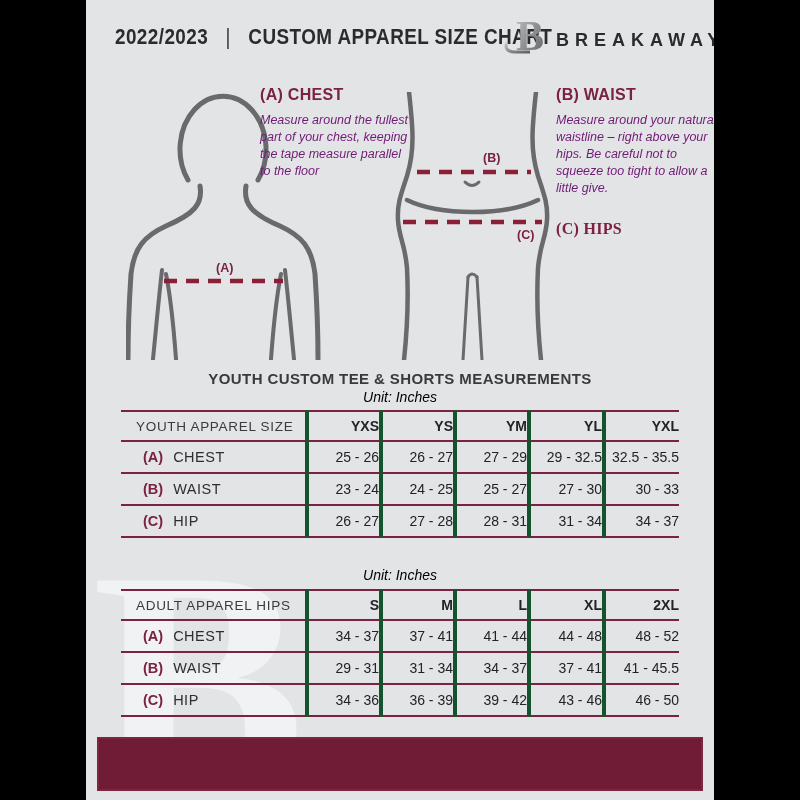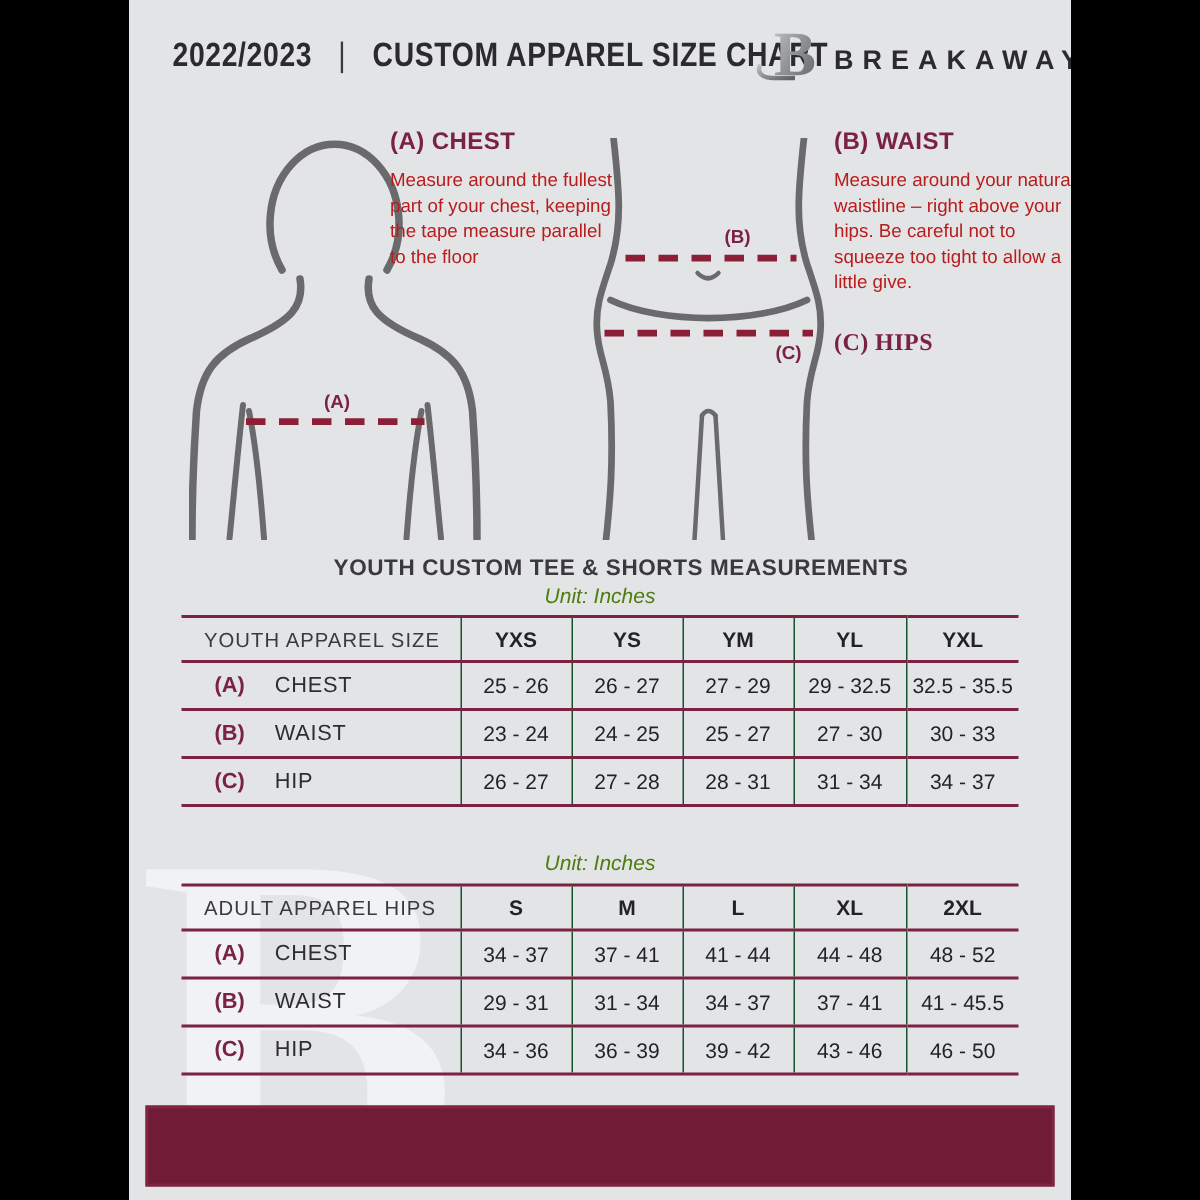--- a/index.html
+++ b/index.html
@@ -26,70 +26,70 @@
     position: absolute; left: 56px; top: 18px;
     font-weight: 700; font-size: 18px; letter-spacing: 6px; color: #2b2b2d;
   }
 
   
   .instr-head {
     position: absolute; font-weight: 700; font-size: 16px; color: #7b2143;
     letter-spacing: 0.3px;
   }
   .instr-body {
-    position: absolute; font-size: 12.5px; line-height: 17px;
-    color: #b91c1c;
+    position: absolute; font-style: italic; font-size: 12.5px; line-height: 17px;
+    color: #701a75;
   }
   #chest-head { left: 174px; top: 86px; }
   #chest-body { left: 174px; top: 112px; width: 150px; }
   #waist-head { left: 470px; top: 86px; }
   #waist-body { left: 470px; top: 112px; width: 162px; }
   #hips-head  { left: 470px; top: 220px; font-family: Liberation Serif, serif; }
   #hips-body  { left: 470px; top: 246px; width: 162px; }
 
   .fig { position: absolute; }
   #fig-upper { left: 40px; top: 84px; }
   #fig-lower { left: 309px; top: 92px; }
   .fig text { font-family: "Liberation Sans", sans-serif; font-weight: 700; fill: #7b2143; }
 
   
   .sec-title {
     position: absolute; left: 0; width: 628px; text-align: center;
     font-weight: 700; font-size: 15px; color: #3a3a3c; letter-spacing: 0.4px;
   }
   .sec-unit {
     position: absolute; left: 0; width: 628px; text-align: center;
-    font-style: italic; font-size: 14px; color: #4d7c0f;
-  }
-  #youth-title { top: 370px; padding-left: 14px; }
+    font-style: italic; font-size: 14px; color: #000000;
+  }
+  #youth-title { top: 370px; }
   #youth-unit  { top: 389px; }
   #adult-title { top: 548px; }
   #adult-unit  { top: 567px; }
 
   
   .size-table {
     position: absolute; left: 35px; width: 558px;
     border-collapse: collapse; table-layout: fixed;
   }
   #youth-table { top: 410px; }
   #adult-table { top: 589px; }
   .size-table td { padding: 0; background: transparent; }
   .size-table tr { height: 32px; }
   .size-table tr.head-row { height: 30px; }
   .size-table tr.head-row td { border-top: 2px solid #7b2143; }
   .size-table td { border-bottom: 2px solid #7b2143; }
-  .size-table td.val { border-left: 1px solid #14532d; text-align: center; }
+  .size-table td.val { border-left: 4px solid #14532d; text-align: right; }
   .col-label-cell {
     text-align: left; padding-left: 15px !important;
     font-size: 13.5px; letter-spacing: 0.7px; color: #3b3b3d;
   }
   .size-col { font-weight: 700; font-size: 14.5px; color: #232326; }
   .row-label-cell { text-align: left; padding-left: 22px !important; font-size: 14.5px; }
   .row-key { font-weight: 700; color: #7b2143; }
-  .row-name { color: #2e2e30; margin-left: 20px; letter-spacing: 0.5px; }
+  .row-name { color: #2e2e30; margin-left: 10px; letter-spacing: 0.5px; }
   .val { font-size: 14px; color: #232326; }
 
   
   .watermark {
     position: absolute; left: 6px; top: 522px; z-index: 0;
     font-family: "Liberation Serif", serif; font-weight: 700;
     font-size: 320px; line-height: 1; color: rgba(255,255,255,0.5);
     pointer-events: none;
   }
   .footer-bar {

